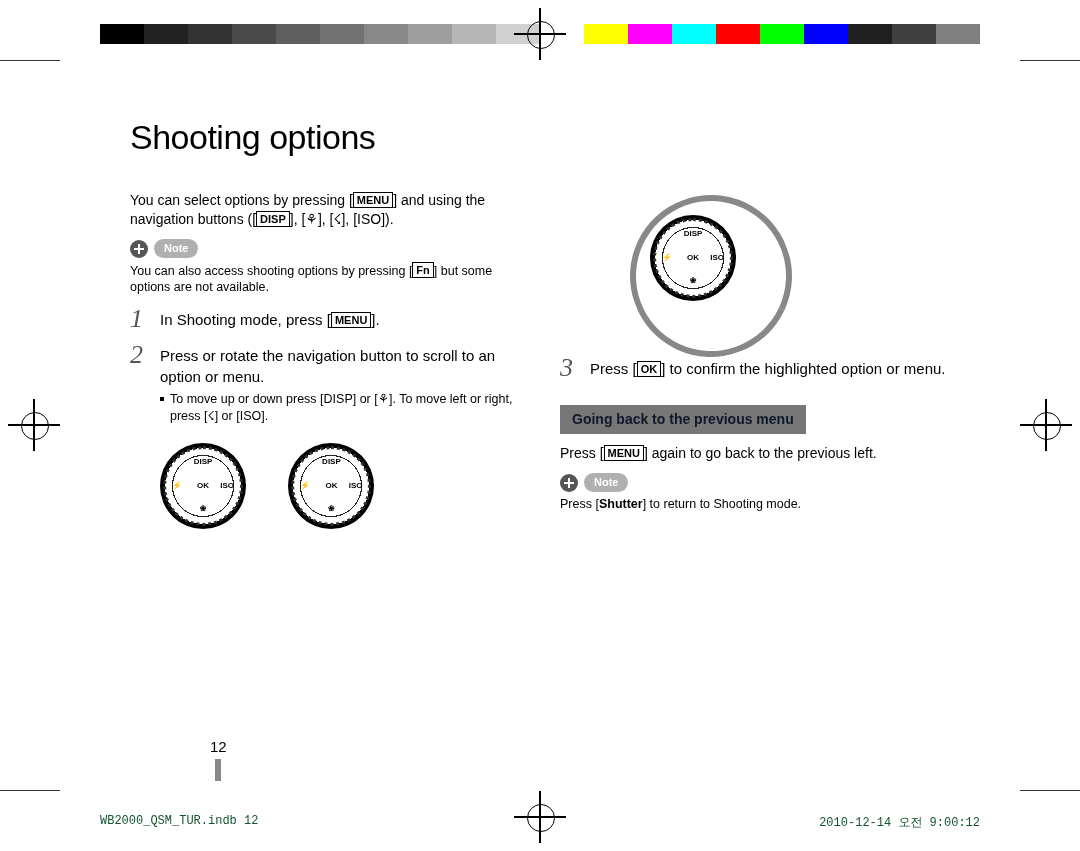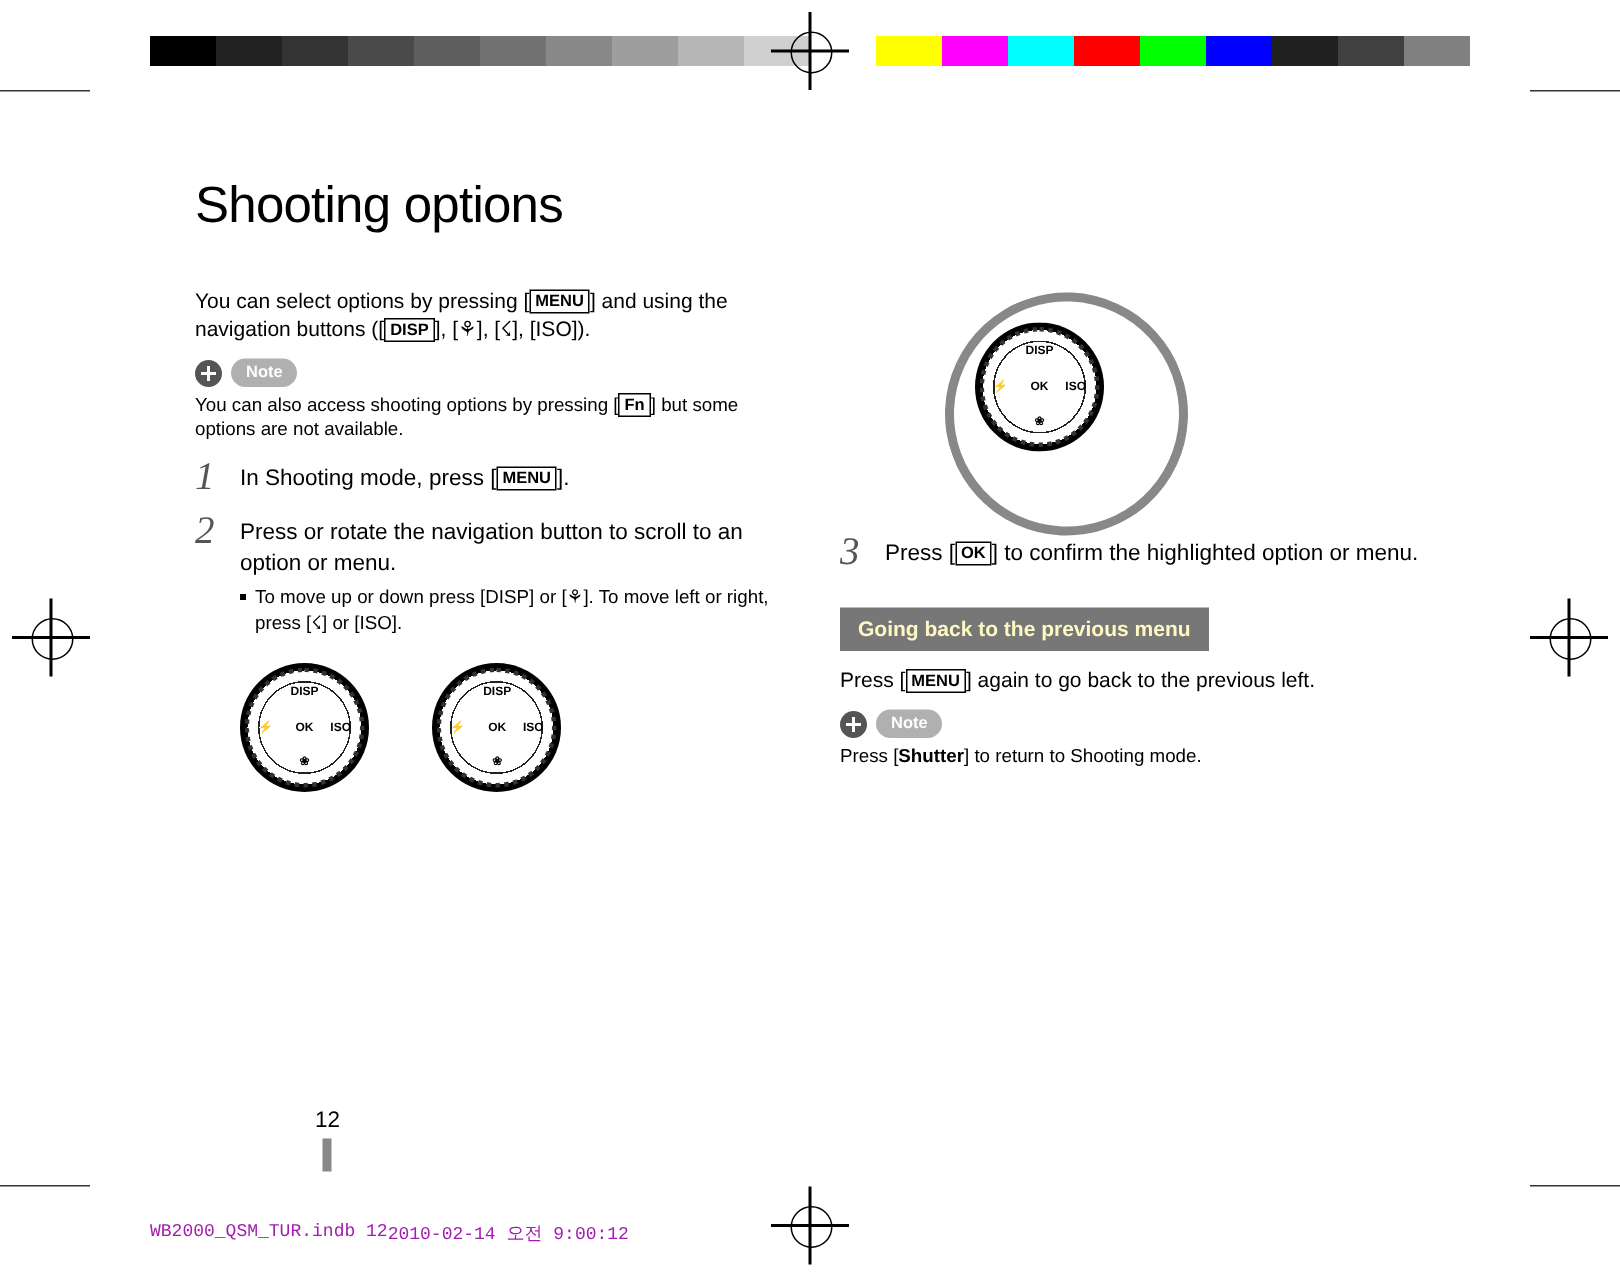--- a/index.html
+++ b/index.html
@@ -30,41 +30,41 @@
   ul.bul{margin:4px 0 10px 30px;padding:0;list-style:none}
   ul.bul li{font-size:12.5px;position:relative;padding-left:10px}
   ul.bul li::before{content:"";position:absolute;left:0;top:6px;width:4px;height:4px;background:#000}
   .note-row{display:flex;align-items:flex-end;gap:6px;margin:10px 0 4px 0}
   .plus{width:18px;height:18px;background:#555;border-radius:50%;position:relative;display:inline-block}
   .plus::before,.plus::after{content:"";position:absolute;background:#fff}
   .plus::before{left:4px;top:8px;width:10px;height:2px}
   .plus::after{top:4px;left:8px;height:10px;width:2px}
   .notepill{background:#b0b0b0;color:#fff;font-weight:bold;font-size:11px;padding:2px 10px;border-radius:10px}
   .boxlabel{display:inline-block;border:1.5px solid #000;padding:0 3px;font-size:11px;font-weight:bold;line-height:14px;vertical-align:1px}
-  .subhead{background:#777;color:#fef9c3;font-weight:bold;font-size:14px;padding:5px 12px;display:inline-block;margin:20px 0 10px 0}
+  .subhead{background:#777;color:#0f172a;font-weight:bold;font-size:14px;padding:5px 12px;display:inline-block;margin:20px 0 10px 0}
   
   .dial{width:86px;height:86px;border-radius:50%;position:relative;display:inline-block;margin:8px 8px 0 30px;
     background:
       radial-gradient(circle,#fff 0 30px,#222 30px 31px,transparent 31px),
       radial-gradient(circle,#fff 0 38px,#000 38px 43px);
     box-shadow:inset 0 0 0 3px #000}
   .dial .dots{position:absolute;inset:3px;border-radius:50%;border:3px dotted #333}
   .dial .lbl{position:absolute;font-size:8px;font-weight:bold;width:100%;text-align:center}
   .dial .disp{top:14px}
   .dial .ok{top:38px}
   .dial .macro{bottom:14px}
   .dial .flash{left:12px;top:38px;width:auto}
   .dial .iso{right:12px;top:38px;width:auto}
   .rotate-wrap{position:relative;width:180px;height:150px;margin:6px 0 10px 60px}
   .rotate-wrap .dial{margin:20px 30px}
   .arc{position:absolute;width:150px;height:150px;border:6px solid transparent;border-top-color:#888;border-right-color:#888;border-radius:50%;left:10px;top:0;transform:rotate(-20deg)}
   .arc2{transform:rotate(160deg)}
   .pagenum{position:absolute;left:210px;bottom:70px;font-size:15px;text-align:left}
   .pagenum .bar{width:6px;height:22px;background:#888;margin:4px auto 0 auto}
-  .footer{position:absolute;bottom:20px;left:100px;right:100px;display:flex;font-size:12px;color:#a21caf;font-family:"Courier New",monospace}
+  .footer{position:absolute;bottom:20px;left:100px;right:100px;display:flex;justify-content:space-between;font-size:12px;color:#14532d;font-family:"Courier New",monospace}
 </style>
 </head>
 <body>
 
 <div class="page">
 
   <div class="colorbar">
       <div style="background: rgb(0, 0, 0);"></div>
       <div style="background: rgb(34, 34, 34);"></div>
       <div style="background: rgb(51, 51, 51);"></div>
@@ -183,15 +183,15 @@
     </div>
   </div>
 
   <div class="pagenum">
     <span>12</span>
     <div class="bar"></div>
   </div>
 
   <div class="footer">
     <span>WB2000_QSM_TUR.indb   12</span>
-    <span>2010-02-14   오전 9:00:12</span>
+    <span>2010-12-14   오전 9:00:12</span>
   </div>
 </div>
 
 </body></html>

